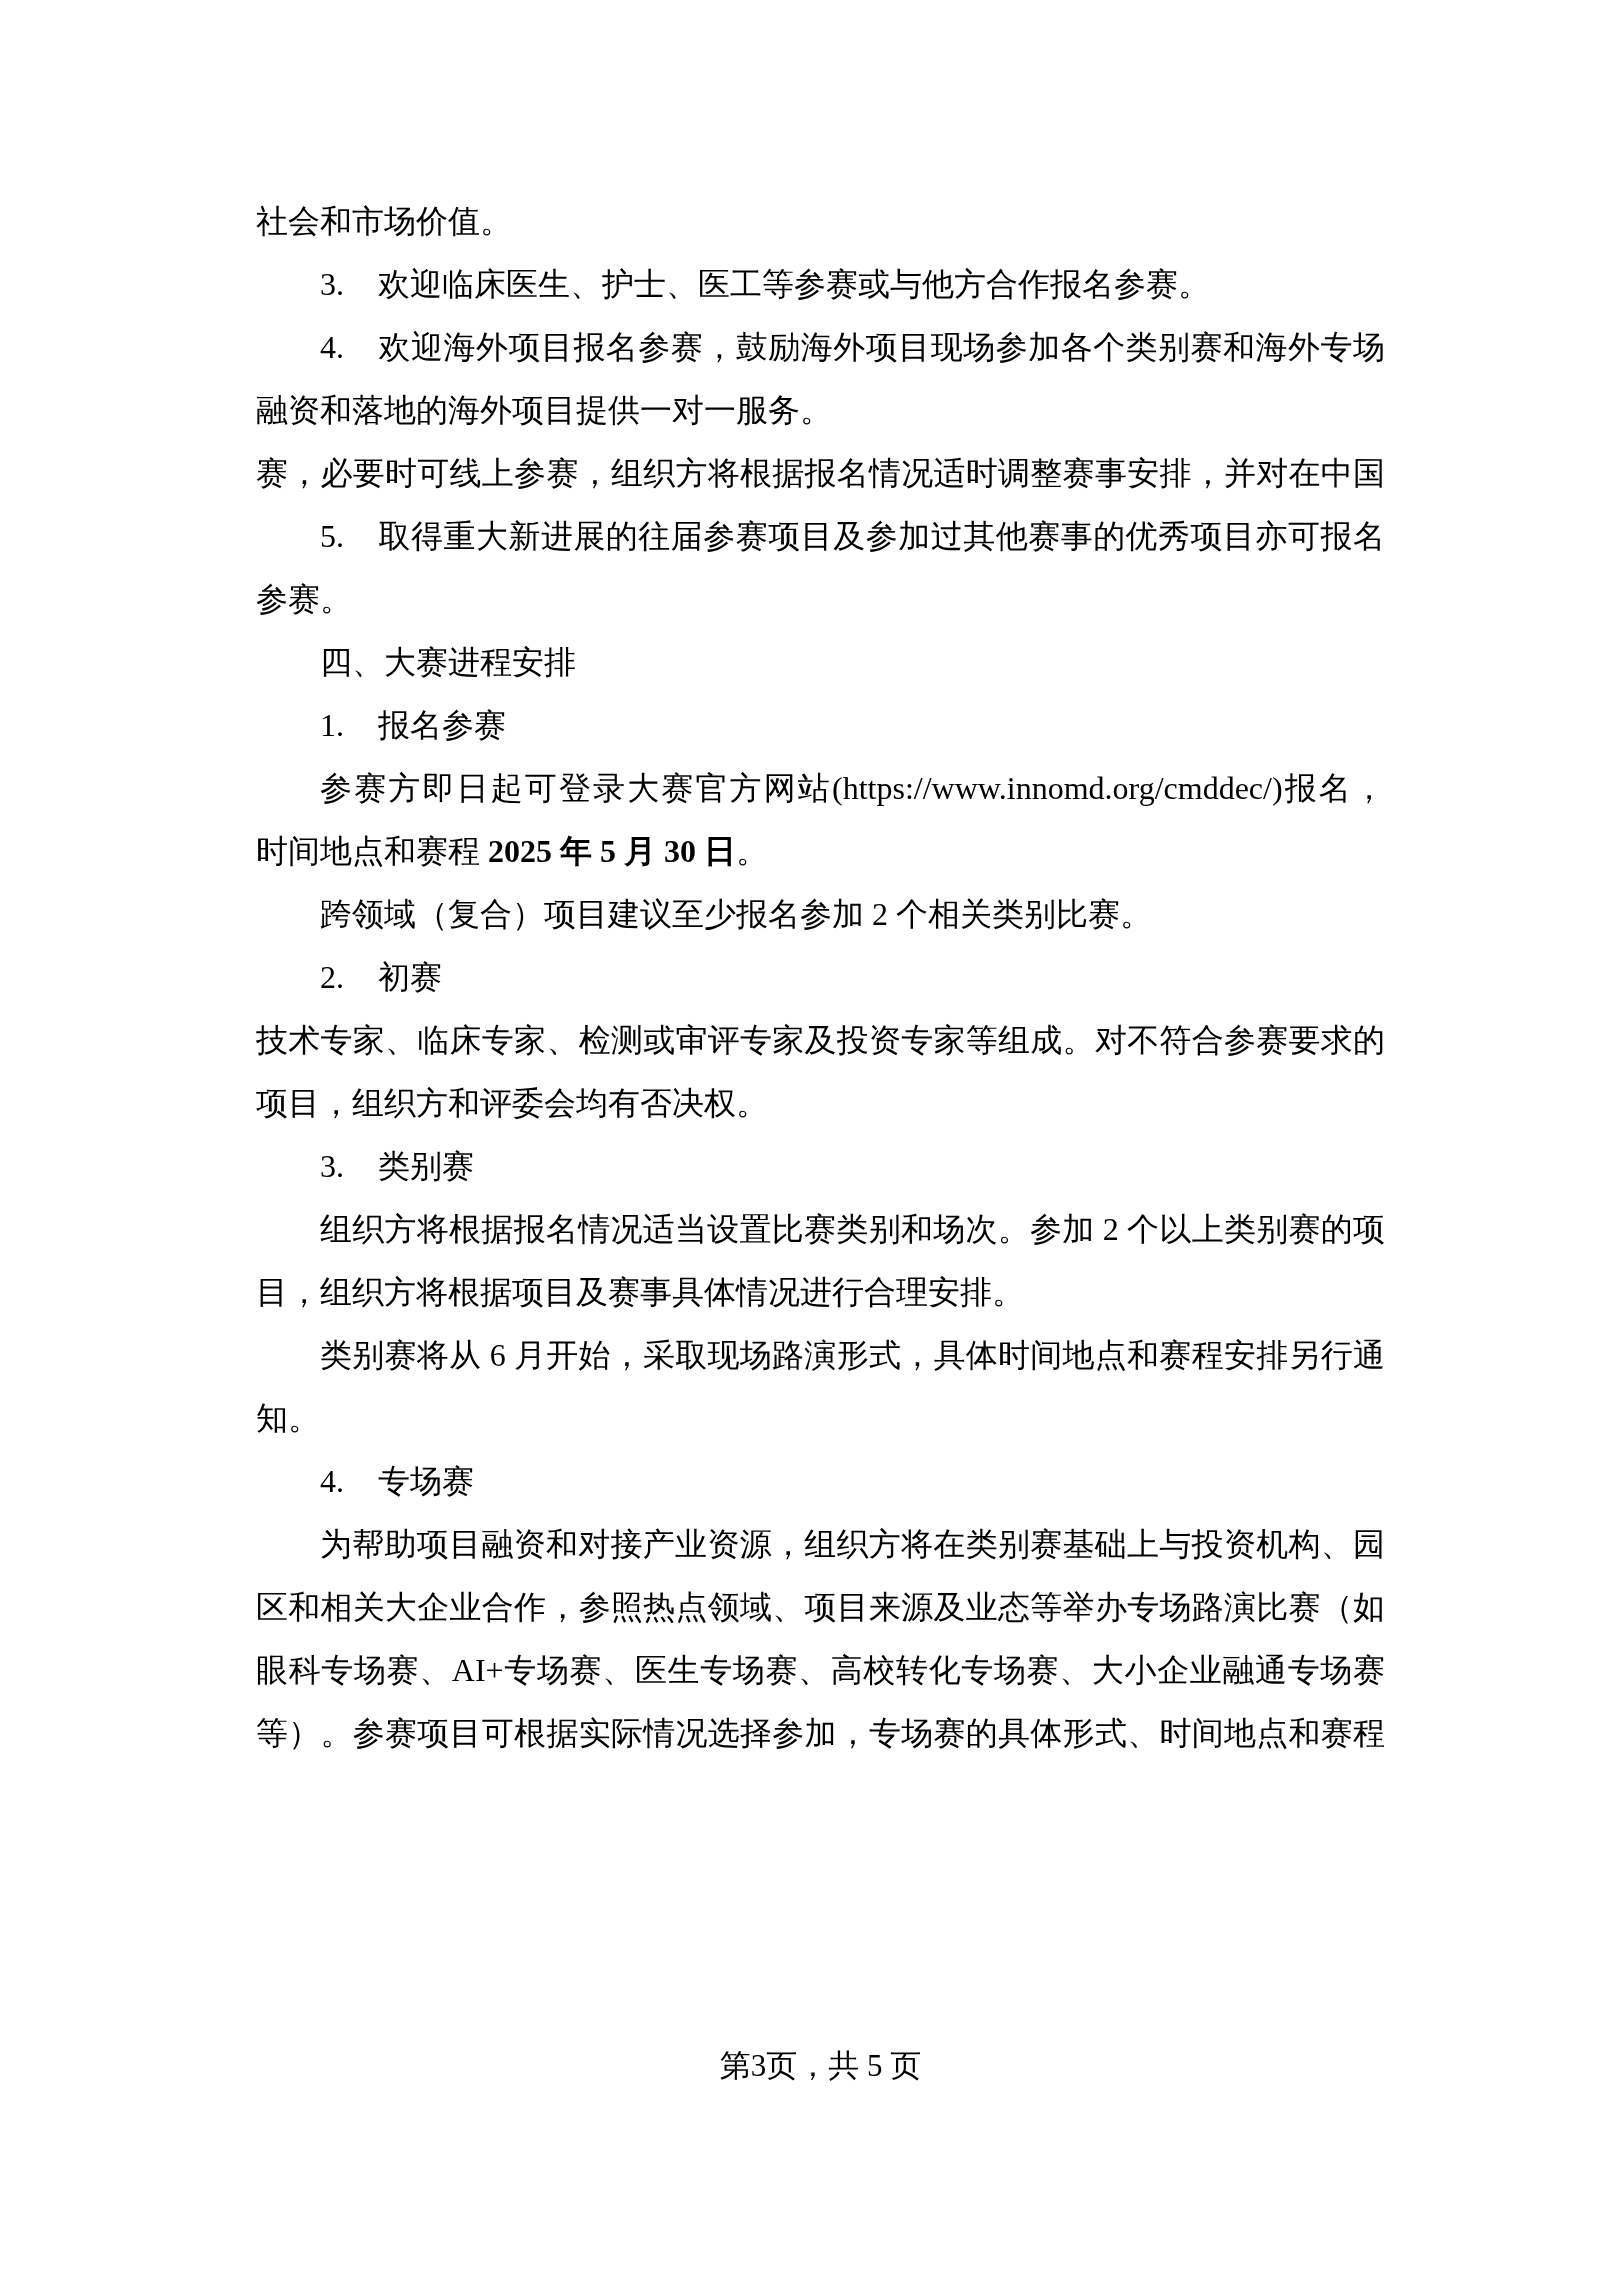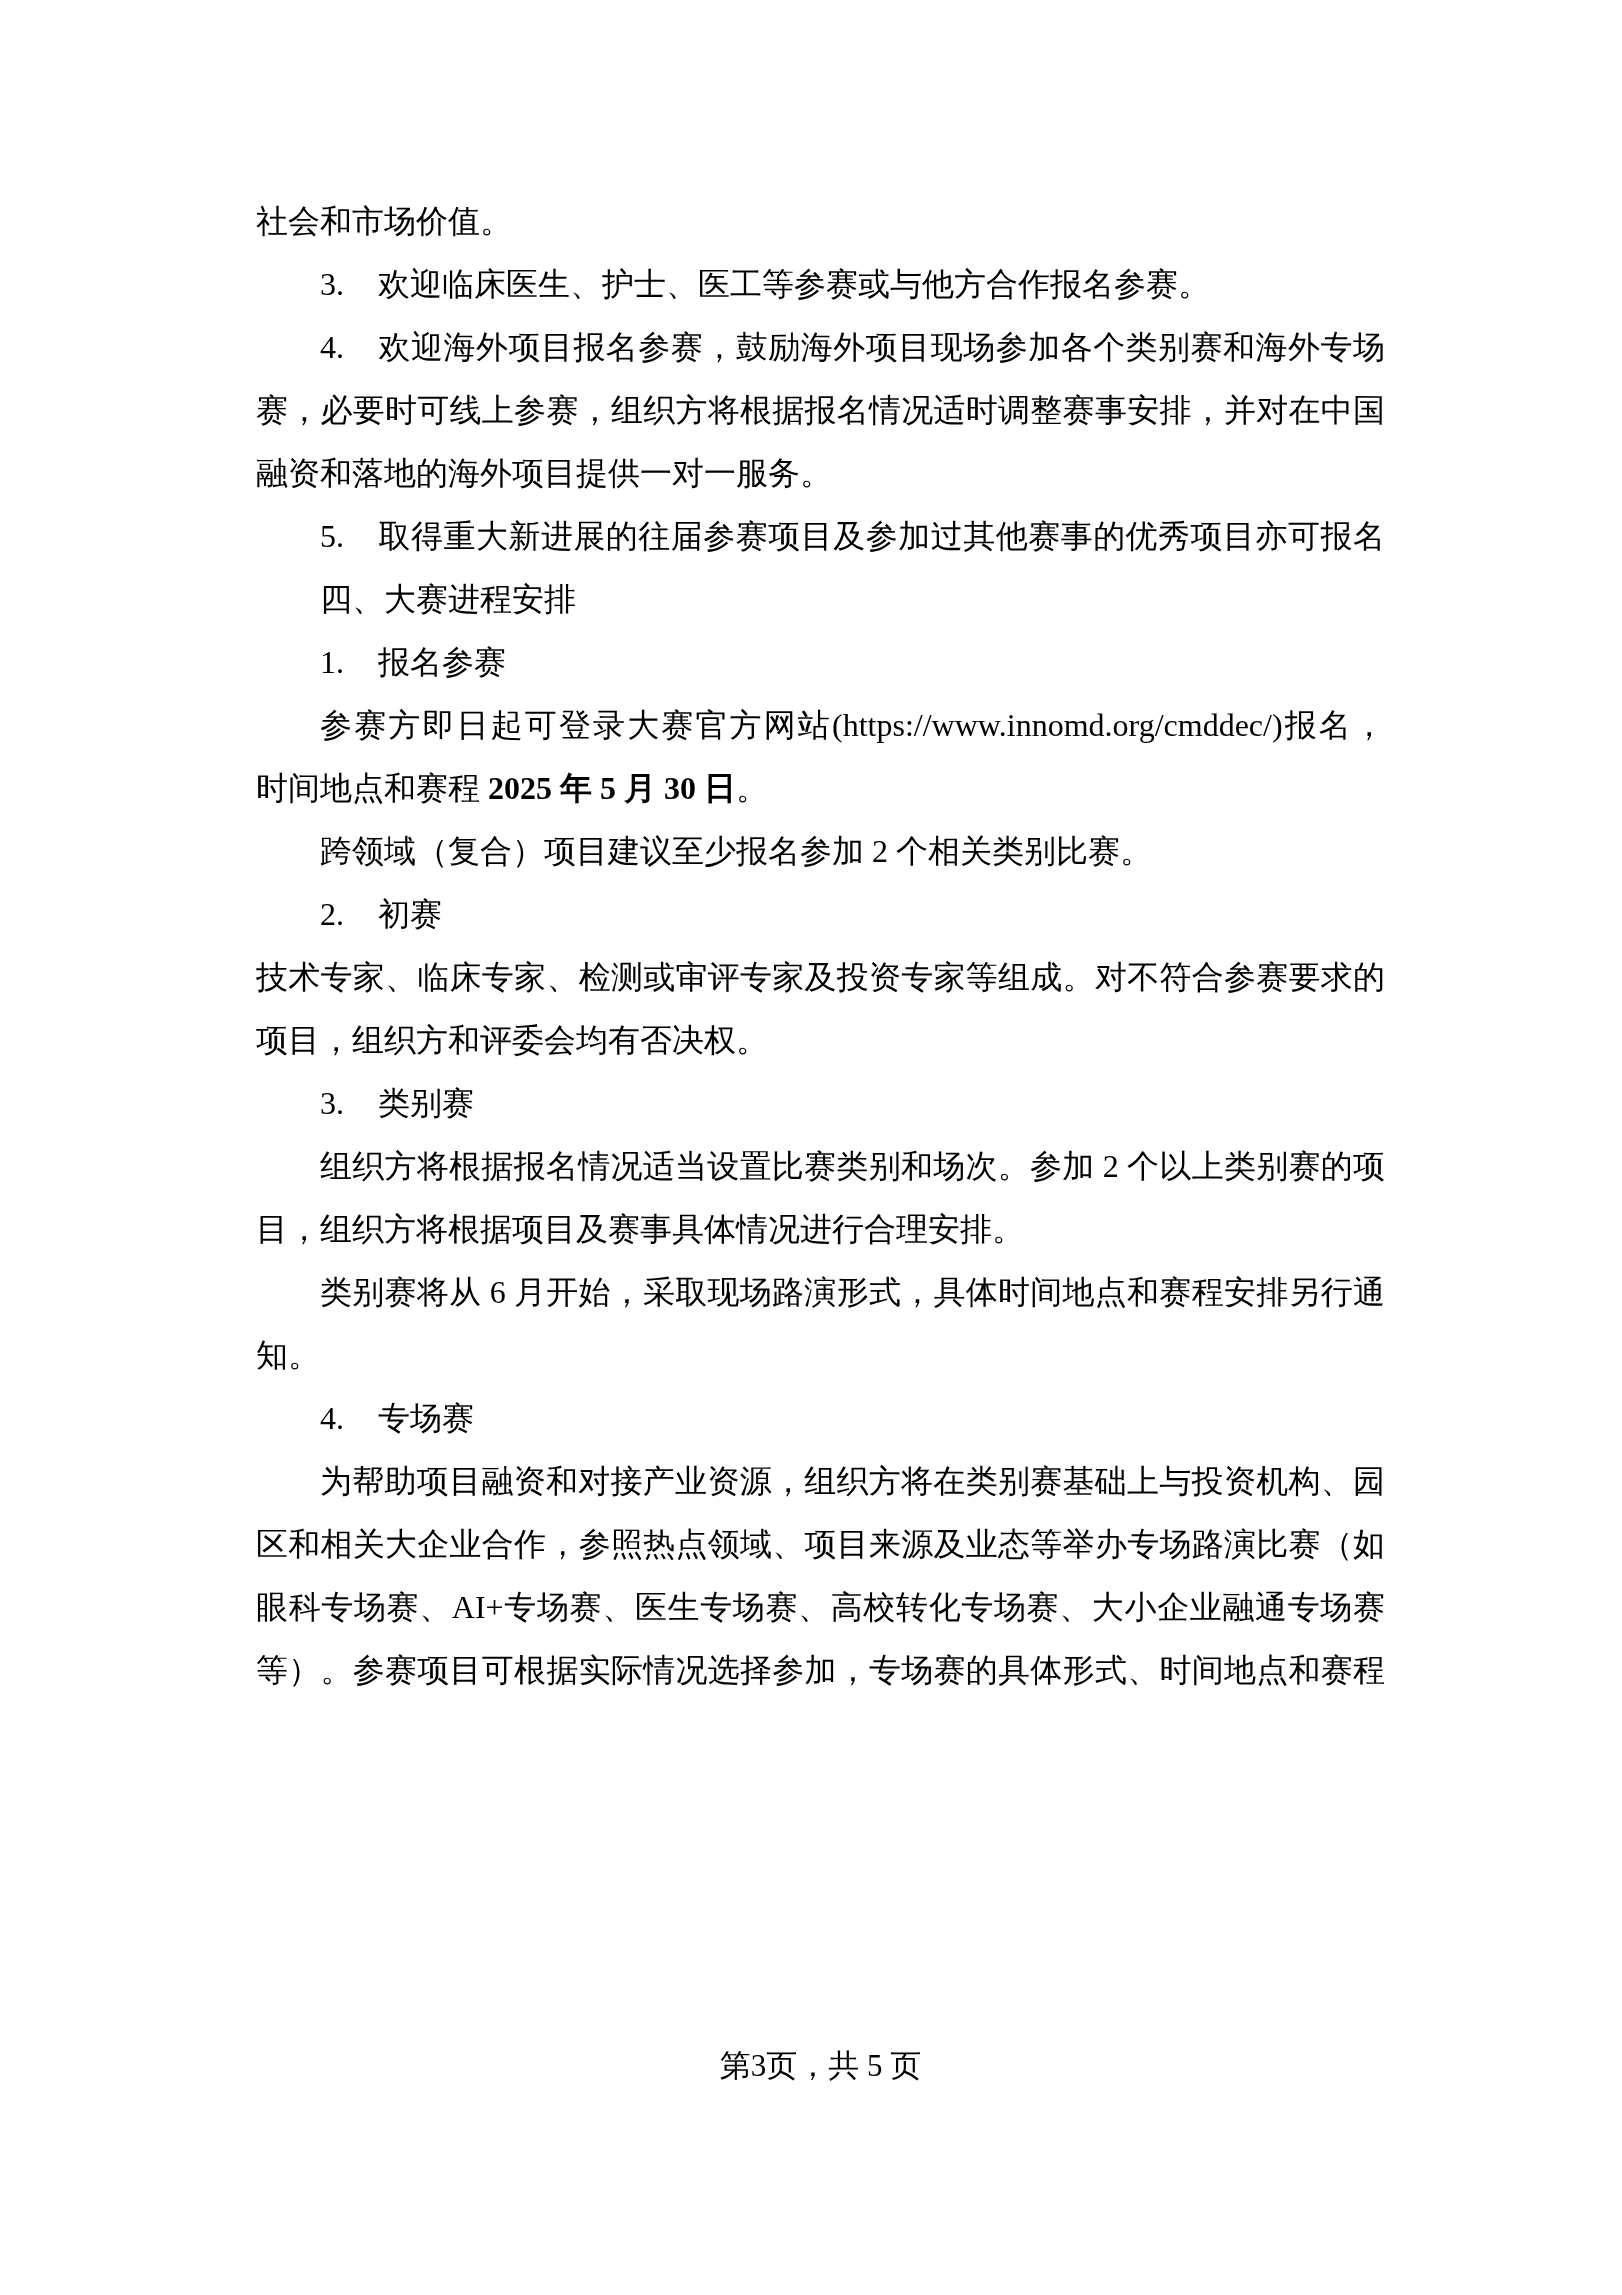--- a/index.html
+++ b/index.html
@@ -61,23 +61,24 @@
   }
 </style>
 </head>
 <body>
 
 <div class="page">
   <div class="doc-body">
       <div class="line"><span>社会和市场价值。</span></div>
       <div class="line indent item"><span class="num">3.</span><span>欢迎临床医生、护士、医工等参赛或与他方合作报名参赛。</span></div>
       <div class="line indent item fill"><span class="num">4.</span><span>欢迎海外项目报名参赛，鼓励海外项目现场参加各个类别赛和海外专场</span></div>
+      <div class="line"><span>融资和落地的海外项目提供一对一服务。</span></div>
       <div class="line fill"><span>赛，必要时可线上参赛，组织方将根据报名情况适时调整赛事安排，并对在中国</span></div>
-      <div class="line"><span>融资和落地的海外项目提供一对一服务。</span></div>
       <div class="line indent item fill"><span class="num">5.</span><span>取得重大新进展的往届参赛项目及参加过其他赛事的优秀项目亦可报名</span></div>
+      <div class="line"><span>参赛。</span></div>
       <div class="line indent head"><span>四、大赛进程安排</span></div>
       <div class="line indent item"><span class="num">1.</span><span>报名参赛</span></div>
       <div class="line indent fill"><span>参赛方即日起可登录大赛官方网站(https://www.innomd.org/cmddec/)报名，</span></div>
       <div class="line"><span>时间地点和赛程 </span><span class="bold">2025 年 5 月 30 日</span><span>。</span></div>
       <div class="line indent"><span>跨领域（复合）项目建议至少报名参加 2 个相关类别比赛。</span></div>
       <div class="line indent item"><span class="num">2.</span><span>初赛</span></div>
       <div class="line fill"><span>技术专家、临床专家、检测或审评专家及投资专家等组成。对不符合参赛要求的</span></div>
       <div class="line"><span>项目，组织方和评委会均有否决权。</span></div>
       <div class="line indent item"><span class="num">3.</span><span>类别赛</span></div>
       <div class="line indent fill"><span>组织方将根据报名情况适当设置比赛类别和场次。参加 2 个以上类别赛的项</span></div>

